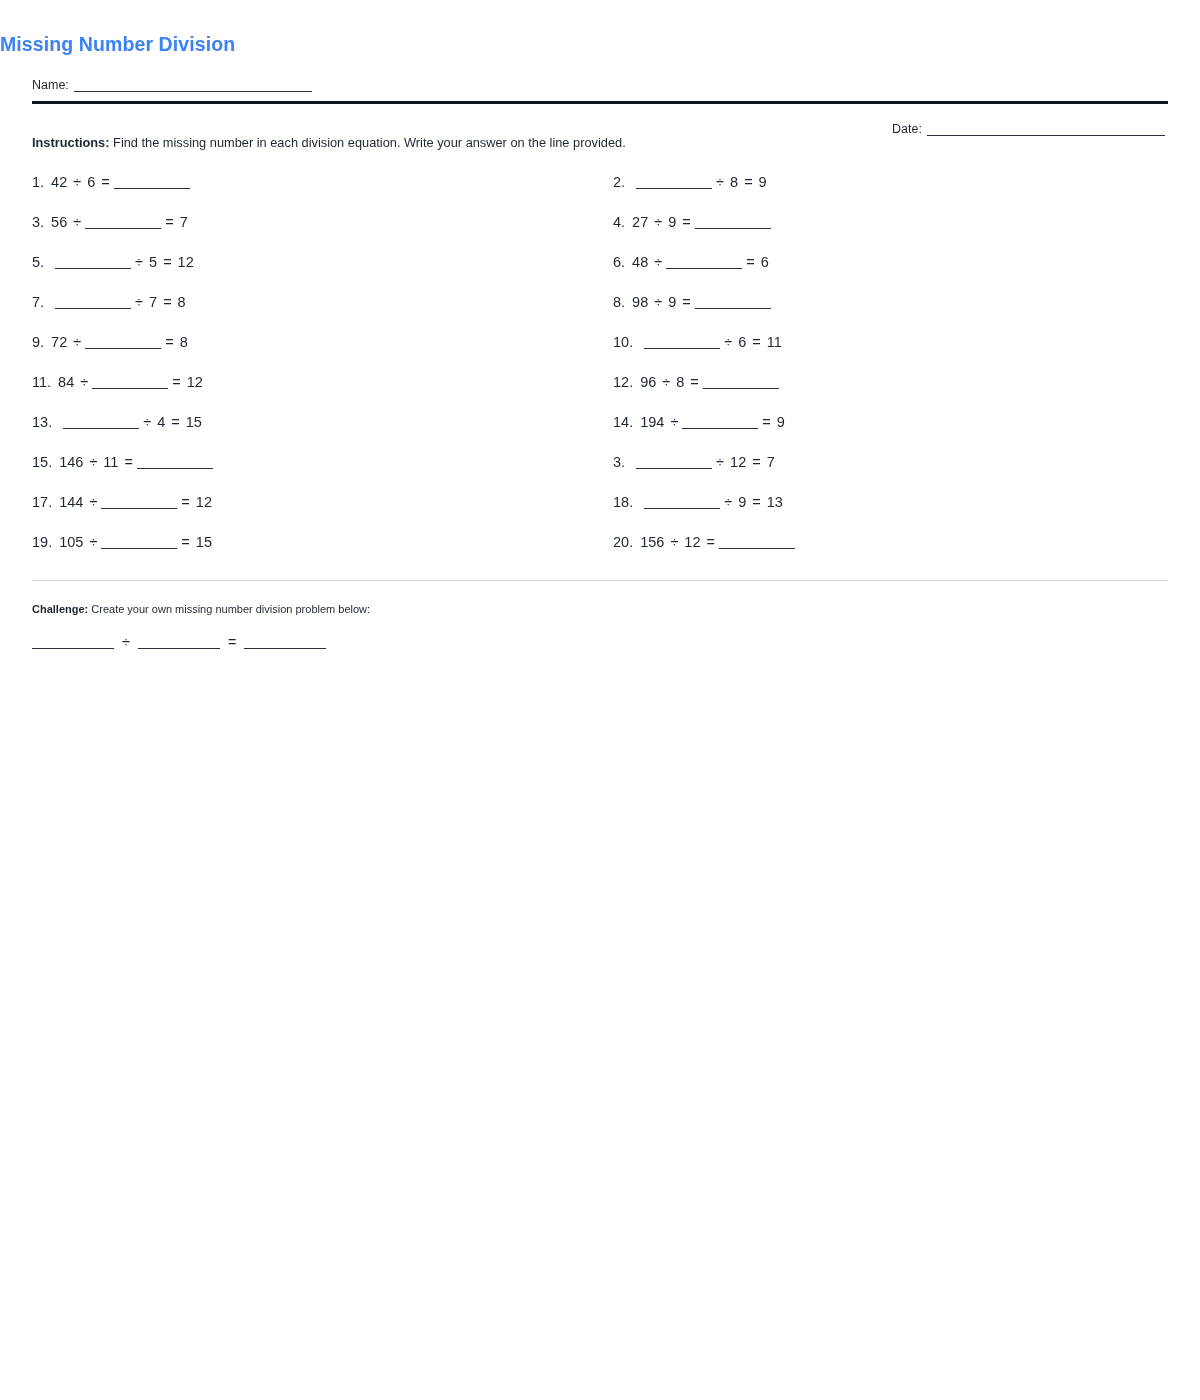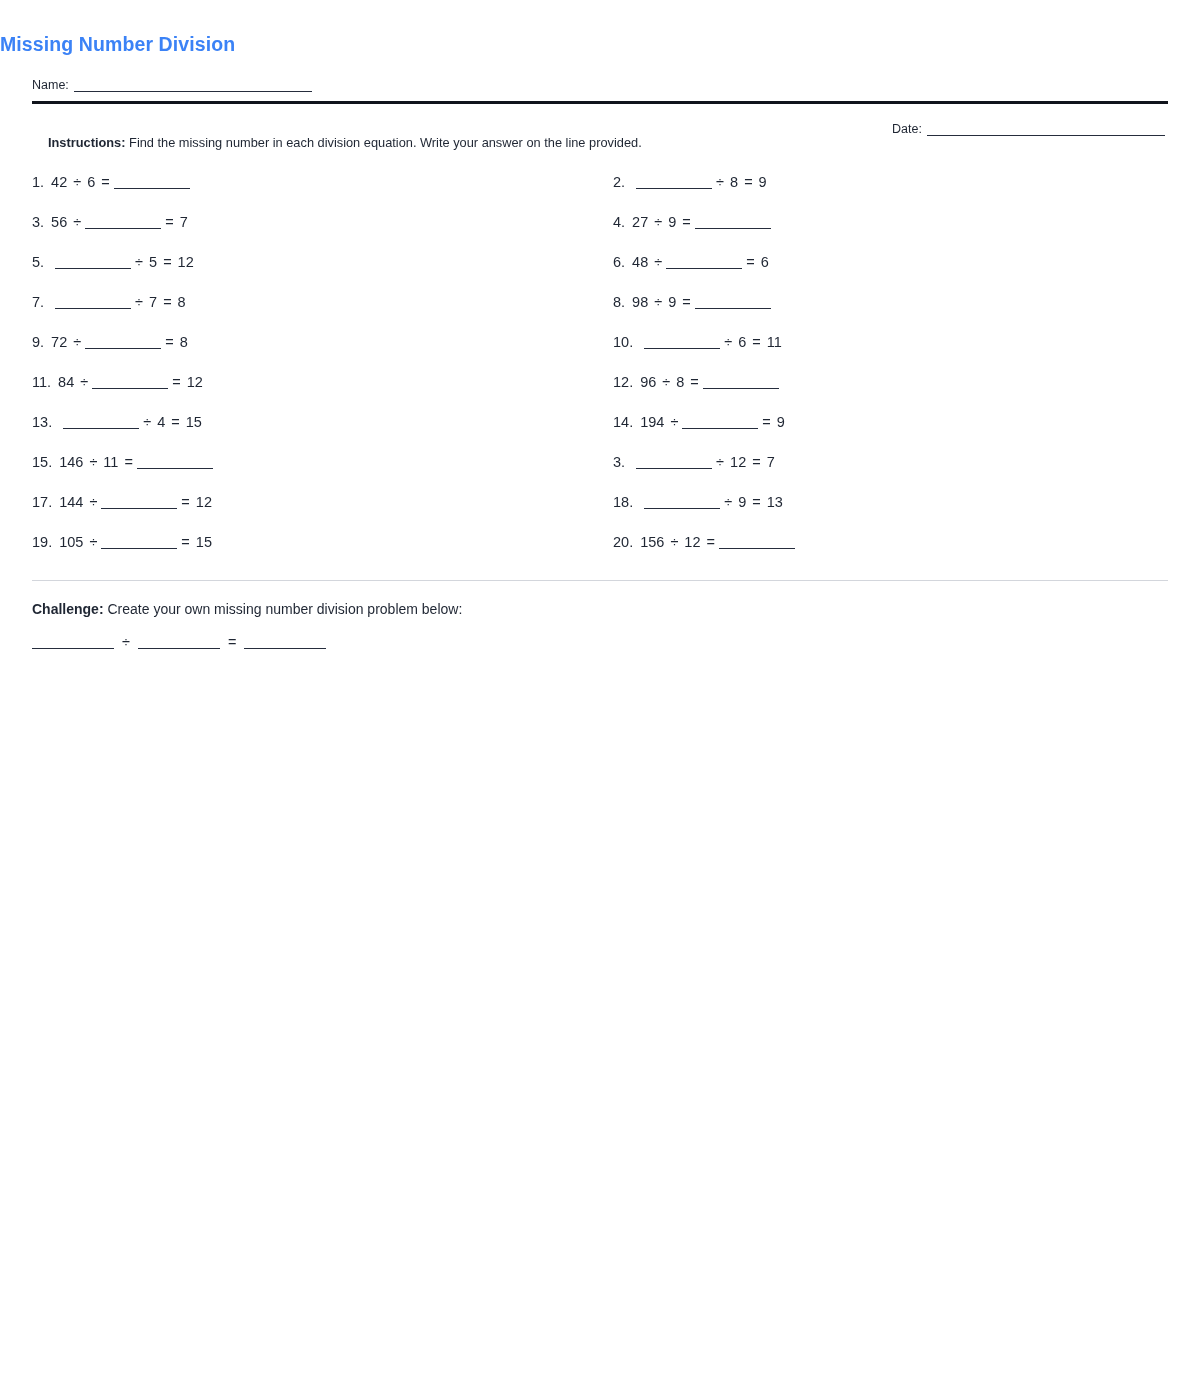--- a/index.html
+++ b/index.html
@@ -74,21 +74,21 @@
     position: absolute;
     left: 32px;
     top: 101px;
     width: 1136px;
     height: 0;
     border-top: 3px solid #10141c;
   }
   
   .instructions {
     position: absolute;
-    left: 48px;
+    left: 32px;
     top: 135px;
     width: 1100px;
     font-size: 12.8px;
     line-height: 16px;
     color: #1f2633;
   }
   .instructions b { font-weight: bold; }
 
   
   .problems {
@@ -136,21 +136,21 @@
     left: 32px;
     top: 580px;
     width: 1136px;
     height: 0;
     border-top: 1px solid #d3d6dc;
   }
   .challenge {
     position: absolute;
     left: 32px;
     top: 601px;
-    font-size: 14px;
+    font-size: 11px;
     line-height: 16px;
     color: #1f2633;
   }
   .challenge b { font-weight: bold; }
   .challenge-line {
     position: absolute;
     left: 32px;
     top: 632px;
     display: flex;
     align-items: baseline;

